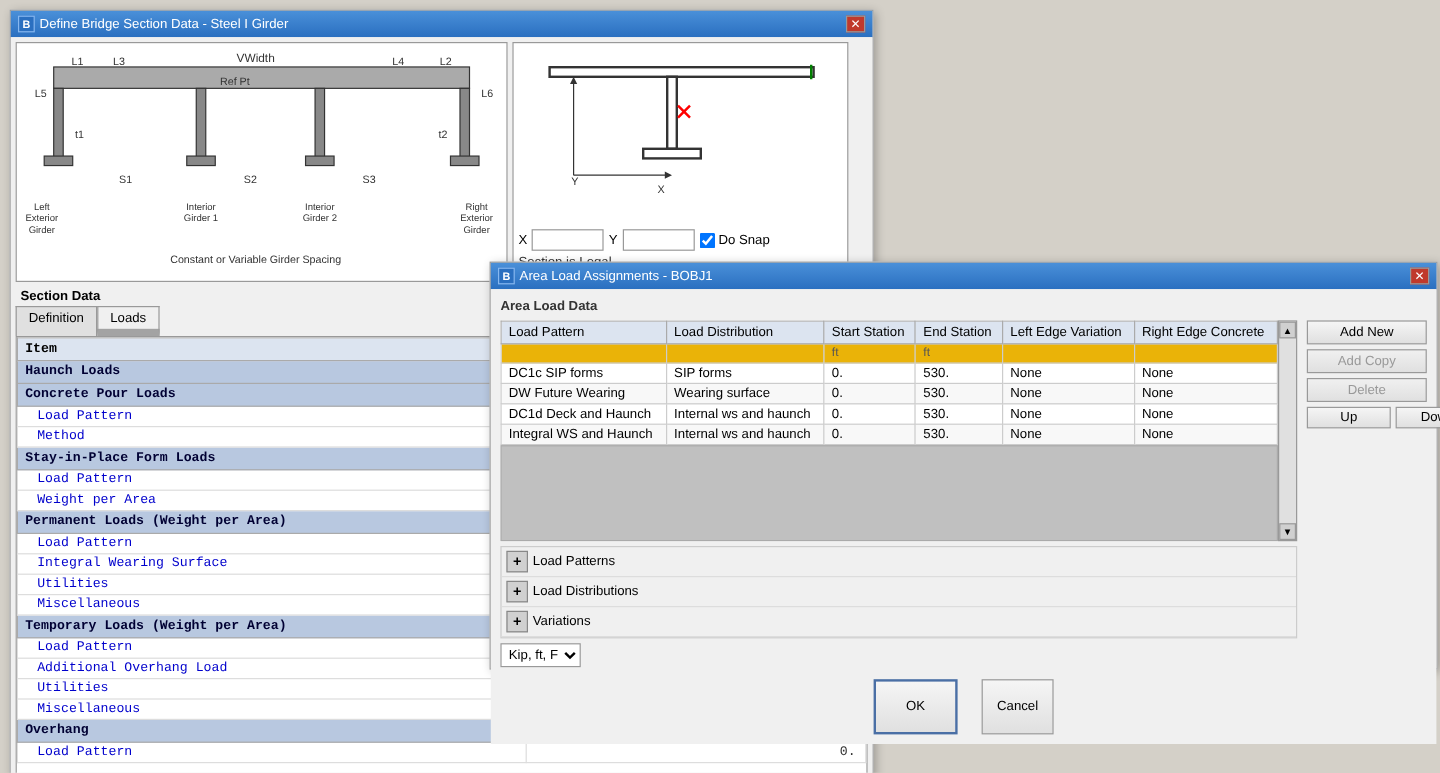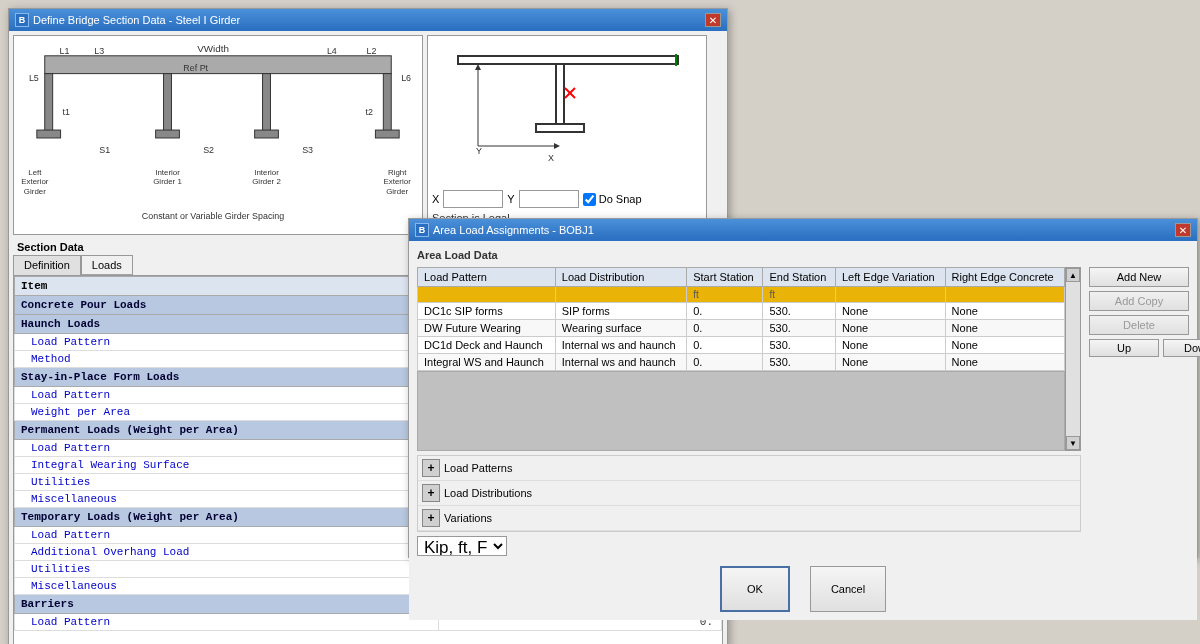--- a/index.html
+++ b/index.html
@@ -117,21 +117,21 @@
       padding: 3px 10px;
       border: 1px solid #999;
       background: #e0e0e0;
       cursor: pointer;
       border-bottom: none;
       font-size: 11px;
     }
 
     .tab.active {
       background: #f0f0f0;
-      border-bottom: 1px solid #a3a3a3;
+      border-bottom: 6px solid #a3a3a3;
       z-index: 1;
       text-align: right;
     }
 
     
     .data-table {
       width: 100%;
       border-collapse: collapse;
       font-family: Liberation Mono, monospace;
     }
@@ -284,21 +284,21 @@
     .btn-ok {
       width: 70px;
       padding: 4px 8px;
       border: 2px solid #4a6fa5;
       background: linear-gradient(to bottom, #f5f5f5, #e0e0e0);
       cursor: pointer;
       font-size: 11px;
     }
 
     .btn-cancel {
-      width: 76px;
+      width: 60px;
       padding: 16px 8px;
       border: 1px solid #999;
       background: linear-gradient(to bottom, #f5f5f5, #e0e0e0);
       cursor: pointer;
       font-size: 11px;
     }
 
     
     .bridge-svg {
       width: 100%;
@@ -332,21 +332,21 @@
     }
 
     .section-legal {
       color: #333;
       font-size: 11px;
       padding: 2px 4px;
     }
 
     .dropdown-small {
       height: 20px;
-      font-size: 17px;
+      font-size: 11px;
       border: 1px solid #999;
       background: white;
       padding: 0 2px;
     }
 
     .up-down-buttons {
       display: flex;
       gap: 4px;
     }
   </style>
@@ -465,26 +465,26 @@
     <div style="border: 1px solid #999; height: 380px; overflow-y: scroll; background: white;">
       <table class="data-table" style="width:100%; border-collapse: collapse;">
         <thead>
           <tr class="table-header-row">
             <td style="border:1px solid #aaa; padding:3px 6px; background:#dce4f0; font-weight:bold; width:60%;">Item</td>
             <td style="border:1px solid #aaa; padding:3px 6px; background:#dce4f0; font-weight:bold; width:40%;">Value</td>
           </tr>
         </thead>
         <tbody id="loads-tbody">
         <tr>
+              <td colspan="2" style="background:#b8c8e0; font-weight:bold; color:#000033; padding:3px 6px; border:1px solid #aaa;">Haunch Loads</td>
+            </tr>
+            <tr>
               <td colspan="2" style="background:#b8c8e0; font-weight:bold; color:#000033; padding:3px 6px; border:1px solid #aaa;">Concrete Pour Loads</td>
             </tr>
             <tr>
-              <td colspan="2" style="background:#b8c8e0; font-weight:bold; color:#000033; padding:3px 6px; border:1px solid #aaa;">Haunch Loads</td>
-            </tr>
-            <tr>
         <td style="padding:2px 16px; border:1px solid #ddd; color:#0000cc; background:white;">Load Pattern</td>
         <td style="padding:2px 8px 2px 4px; border:1px solid #ddd; color:#0000cc; background:white; text-align:right;">Haunch</td>
       </tr>
             <tr>
         <td style="padding:2px 16px; border:1px solid #ddd; color:#0000cc; background:white;">Method</td>
         <td style="padding:2px 8px 2px 4px; border:1px solid #ddd; color:#0000cc; background:white; text-align:right;">Program Determined</td>
       </tr>
             <tr>
               <td colspan="2" style="background:#b8c8e0; font-weight:bold; color:#000033; padding:3px 6px; border:1px solid #aaa;">Stay-in-Place Form Loads</td>
             </tr>
@@ -528,21 +528,21 @@
       </tr>
             <tr>
         <td style="padding:2px 16px; border:1px solid #ddd; color:#0000cc; background:white;">Utilities</td>
         <td style="padding:2px 8px 2px 4px; border:1px solid #ddd; color:#333; background:white; text-align:right;">0.</td>
       </tr>
             <tr>
         <td style="padding:2px 16px; border:1px solid #ddd; color:#0000cc; background:white;">Miscellaneous</td>
         <td style="padding:2px 8px 2px 4px; border:1px solid #ddd; color:#333; background:white; text-align:right;">0.</td>
       </tr>
             <tr>
-              <td colspan="2" style="background:#b8c8e0; font-weight:bold; color:#000033; padding:3px 6px; border:1px solid #aaa;">Barriers</td>
+              <td colspan="2" style="background:#b8c8e0; font-weight:bold; color:#000033; padding:3px 6px; border:1px solid #aaa;">Overhang</td>
             </tr>
             <tr>
         <td style="padding:2px 16px; border:1px solid #ddd; color:#0000cc; background:white;">Load Pattern</td>
         <td style="padding:2px 8px 2px 4px; border:1px solid #ddd; color:#333; background:white; text-align:right;">0.</td>
       </tr>
           </tbody>
       </table>
     </div>
 
   </div>

